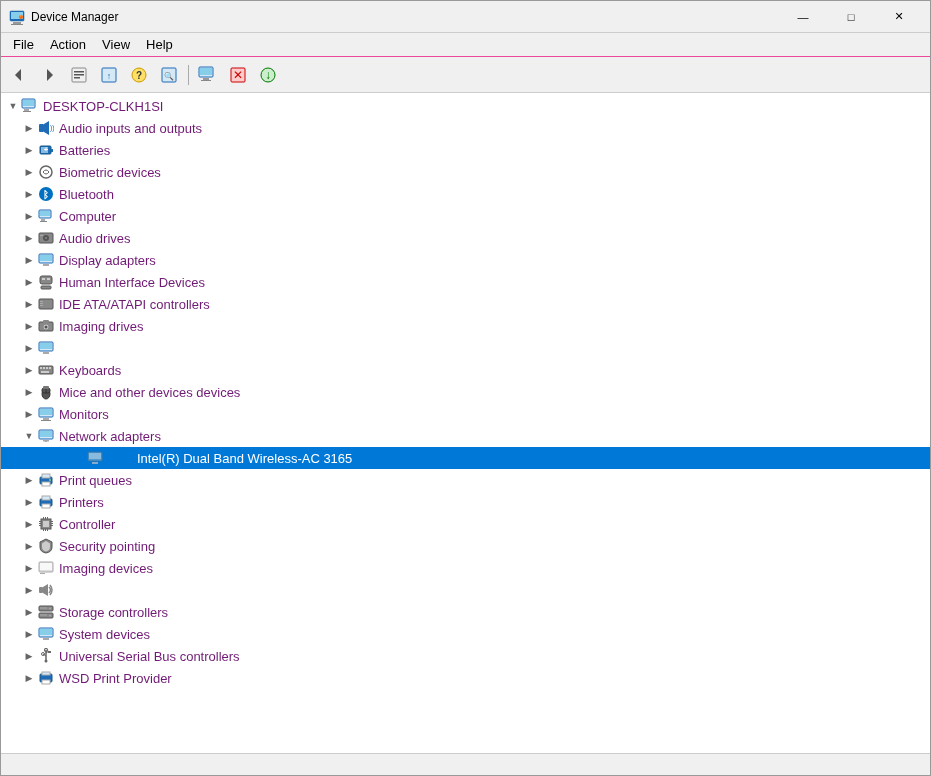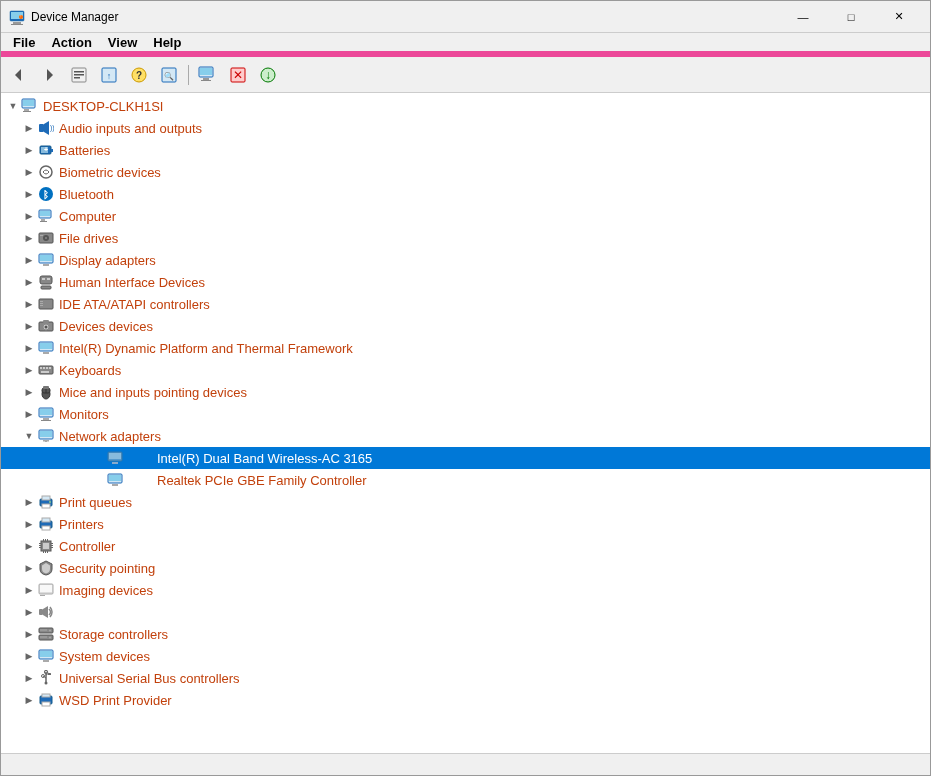--- a/index.html
+++ b/index.html
@@ -58,22 +58,21 @@
       align-items: center;
       justify-content: center;
       color: #000;
     }
     .menu-bar {
       height: 24px;
       background: #f0f0f0;
       display: flex;
       align-items: center;
       padding: 0 4px;
-      border-bottom: 6px solid #ec4899;
-      font-weight: bold;
+      border-bottom: 1px solid #ec4899;
     }
     .menu-item {
       padding: 2px 8px;
       cursor: pointer;
       font-size: 13px;
     }
     .toolbar {
       height: 36px;
       background: #f0f0f0;
       display: flex;
@@ -130,24 +129,24 @@
       height: 18px;
       margin-right: 4px;
       display: flex;
       align-items: center;
       justify-content: center;
       flex-shrink: 0;
       font-size: 14px;
     }
     .item-label {
       font-size: 13px;
-      color: #c2410c;
+      color: #701a75;
     }
     .indent-1 { padding-left: 20px; }
-    .indent-2 { padding-left: 60px; gap: 29px; }
+    .indent-2 { padding-left: 40px; gap: 29px; }
     .status-bar {
       height: 22px;
       background: #f0f0f0;
       border-top: 1px solid #ccc;
       display: flex;
       align-items: center;
       padding: 0 8px;
       font-size: 11px;
       color: #666;
     }
@@ -324,21 +323,21 @@
     <div class="tree-item indent-1">
       <div class="expander">▶</div>
       <div class="item-icon">
         <svg width="16" height="16" viewBox="0 0 16 16">
           <rect x="1" y="3" width="14" height="10" rx="1" fill="#888" stroke="#555"></rect>
           <circle cx="8" cy="8" r="3" fill="#555"></circle>
           <circle cx="8" cy="8" r="1" fill="#888"></circle>
           <rect x="2" y="5" width="3" height="1" fill="#aaa"></rect>
         </svg>
       </div>
-      <span class="item-label">File drives</span>
+      <span class="item-label">Audio drives</span>
     </div>
 
     <div class="tree-item indent-1">
       <div class="expander">▶</div>
       <div class="item-icon">
         <svg width="16" height="14" viewBox="0 0 16 14">
           <rect x="1" y="1" width="14" height="9" rx="1" fill="#d4e8f5" stroke="#1e6bb8"></rect>
           <rect x="2" y="2" width="12" height="6" fill="#87ceeb"></rect>
           <rect x="5" y="11" width="6" height="2" fill="#aaa"></rect>
         </svg>
@@ -375,33 +374,32 @@
     <div class="tree-item indent-1">
       <div class="expander">▶</div>
       <div class="item-icon">
         <svg width="16" height="16" viewBox="0 0 16 16">
           <rect x="1" y="4" width="14" height="9" rx="1" fill="#888" stroke="#555"></rect>
           <circle cx="8" cy="9" r="3" fill="#ccc" stroke="#888"></circle>
           <circle cx="8" cy="9" r="1.5" fill="#555"></circle>
           <rect x="5" y="2" width="6" height="3" rx="1" fill="#888"></rect>
         </svg>
       </div>
-      <span class="item-label">Devices devices</span>
+      <span class="item-label">Imaging drives</span>
     </div>
 
     <div class="tree-item indent-1">
       <div class="expander">▶</div>
       <div class="item-icon">
         <svg width="16" height="14" viewBox="0 0 16 14">
           <rect x="1" y="1" width="14" height="9" rx="1" fill="#d4e8f5" stroke="#1e6bb8"></rect>
           <rect x="2" y="2" width="12" height="6" fill="#87ceeb"></rect>
           <rect x="5" y="11" width="6" height="2" fill="#aaa"></rect>
         </svg>
       </div>
-      <span class="item-label">Intel(R) Dynamic Platform and Thermal Framework</span>
     </div>
 
     <div class="tree-item indent-1">
       <div class="expander">▶</div>
       <div class="item-icon">
         <svg width="16" height="12" viewBox="0 0 16 12">
           <rect x="1" y="2" width="14" height="8" rx="1" fill="#888" stroke="#555"></rect>
           <rect x="2" y="3" width="2" height="2" fill="#ccc"></rect>
           <rect x="5" y="3" width="2" height="2" fill="#ccc"></rect>
           <rect x="8" y="3" width="2" height="2" fill="#ccc"></rect>
@@ -415,21 +413,21 @@
     <div class="tree-item indent-1">
       <div class="expander">▶</div>
       <div class="item-icon">
         <svg width="12" height="16" viewBox="0 0 12 16">
           <ellipse cx="6" cy="10" rx="4" ry="5" fill="#555" stroke="#333"></ellipse>
           <rect x="2" y="4" width="8" height="5" rx="2" fill="#555" stroke="#333"></rect>
           <line x1="6" y1="4" x2="6" y2="9" stroke="#333" stroke-width="1"></line>
           <rect x="3" y="2" width="6" height="3" rx="1" fill="#777"></rect>
         </svg>
       </div>
-      <span class="item-label">Mice and inputs pointing devices</span>
+      <span class="item-label">Mice and other devices devices</span>
     </div>
 
     <div class="tree-item indent-1">
       <div class="expander">▶</div>
       <div class="item-icon">
         <svg width="16" height="14" viewBox="0 0 16 14">
           <rect x="1" y="1" width="14" height="9" rx="1" fill="#d4e8f5" stroke="#1e6bb8"></rect>
           <rect x="2" y="2" width="12" height="6" fill="#87ceeb"></rect>
           <rect x="5" y="11" width="6" height="2" fill="#aaa"></rect>
           <rect x="3" y="13" width="10" height="1" fill="#888"></rect>
@@ -456,31 +454,20 @@
       <div class="item-icon">
         <svg width="16" height="14" viewBox="0 0 16 14">
           <rect x="1" y="1" width="14" height="9" rx="1" fill="#5599cc" stroke="#3377aa"></rect>
           <rect x="2" y="2" width="12" height="6" fill="#88bbdd"></rect>
           <rect x="5" y="11" width="6" height="2" fill="#88aacc"></rect>
         </svg>
       </div>
       <span class="item-label">Intel(R) Dual Band Wireless-AC 3165</span>
     </div>
 
-    <div class="tree-item indent-2">
-      <div class="expander" style="visibility:hidden;">▶</div>
-      <div class="item-icon">
-        <svg width="16" height="14" viewBox="0 0 16 14">
-          <rect x="1" y="1" width="14" height="9" rx="1" fill="#d4e8f5" stroke="#1e6bb8"></rect>
-          <rect x="2" y="2" width="12" height="6" fill="#87ceeb"></rect>
-          <rect x="5" y="11" width="6" height="2" fill="#aaa"></rect>
-        </svg>
-      </div>
-      <span class="item-label">Realtek PCIe GBE Family Controller</span>
-    </div>
 
     <div class="tree-item indent-1">
       <div class="expander">▶</div>
       <div class="item-icon">
         <svg width="16" height="14" viewBox="0 0 16 14">
           <rect x="2" y="4" width="12" height="7" rx="1" fill="#1e6bb8" stroke="#155a8a"></rect>
           <rect x="4" y="1" width="8" height="4" fill="#d4e8f5" stroke="#aaa"></rect>
           <rect x="4" y="9" width="8" height="4" fill="#fff" stroke="#aaa"></rect>
           <rect x="11" y="6" width="2" height="2" rx="1" fill="#88cc88"></rect>
         </svg>

